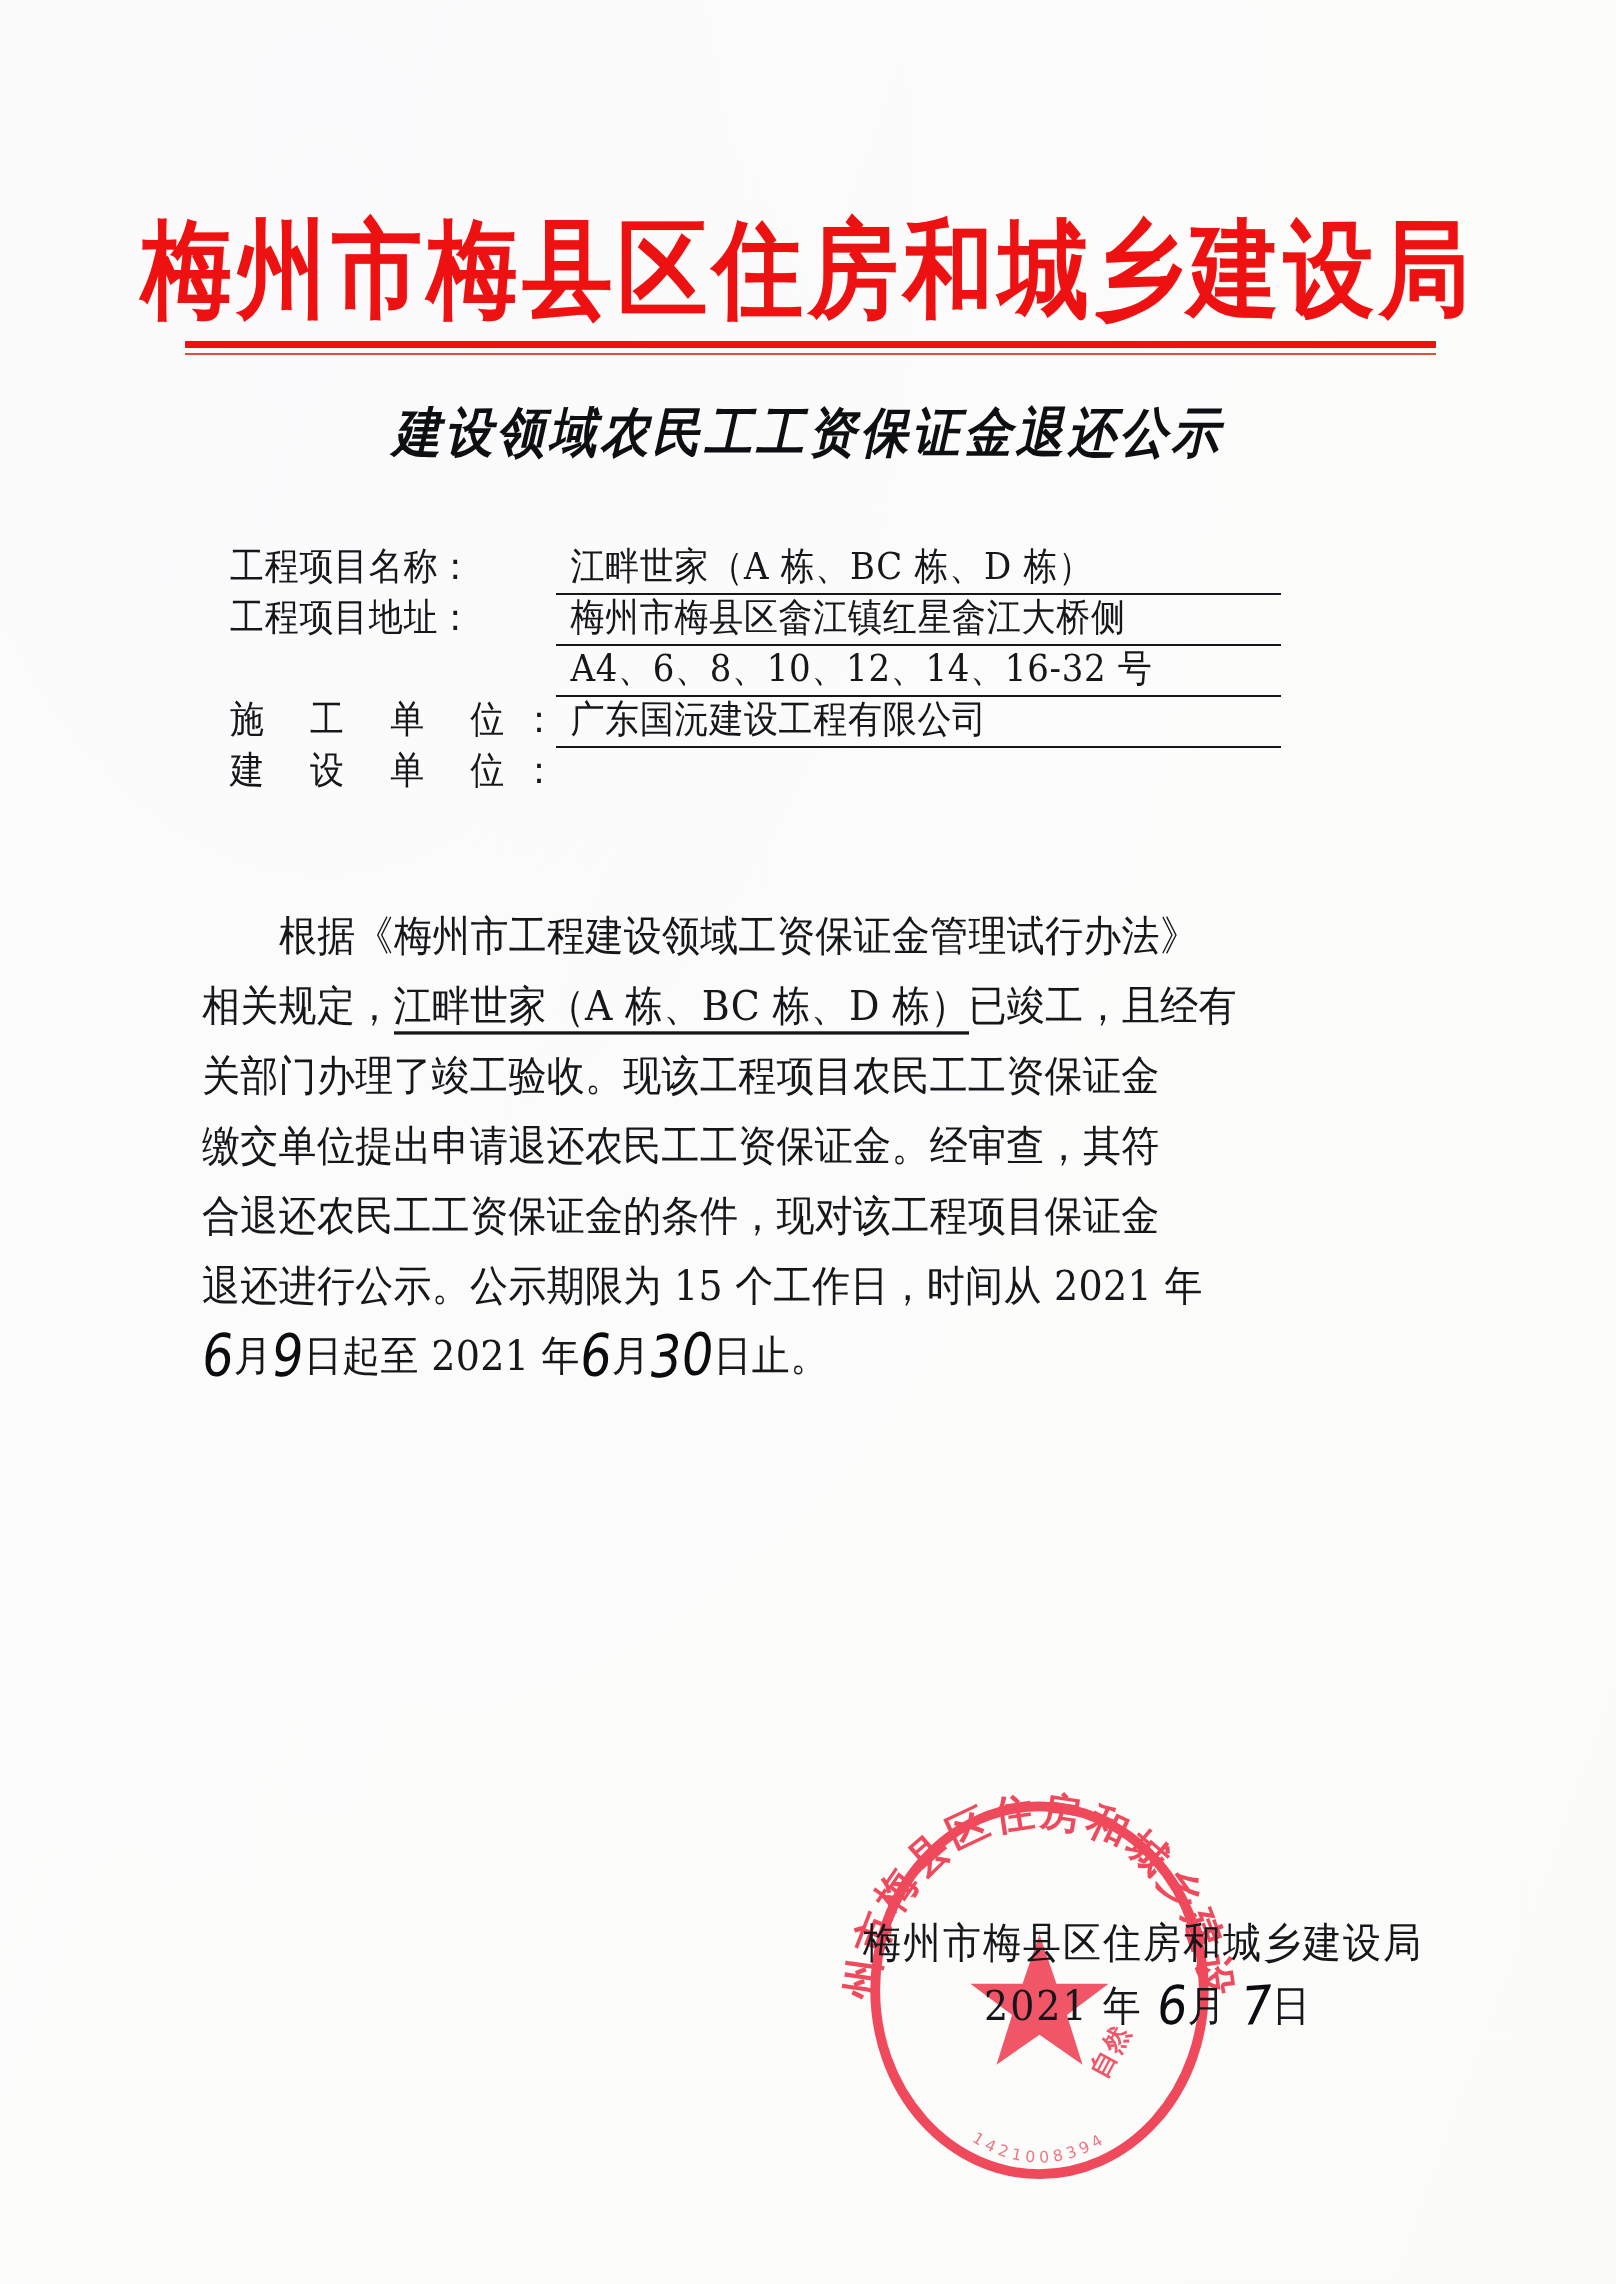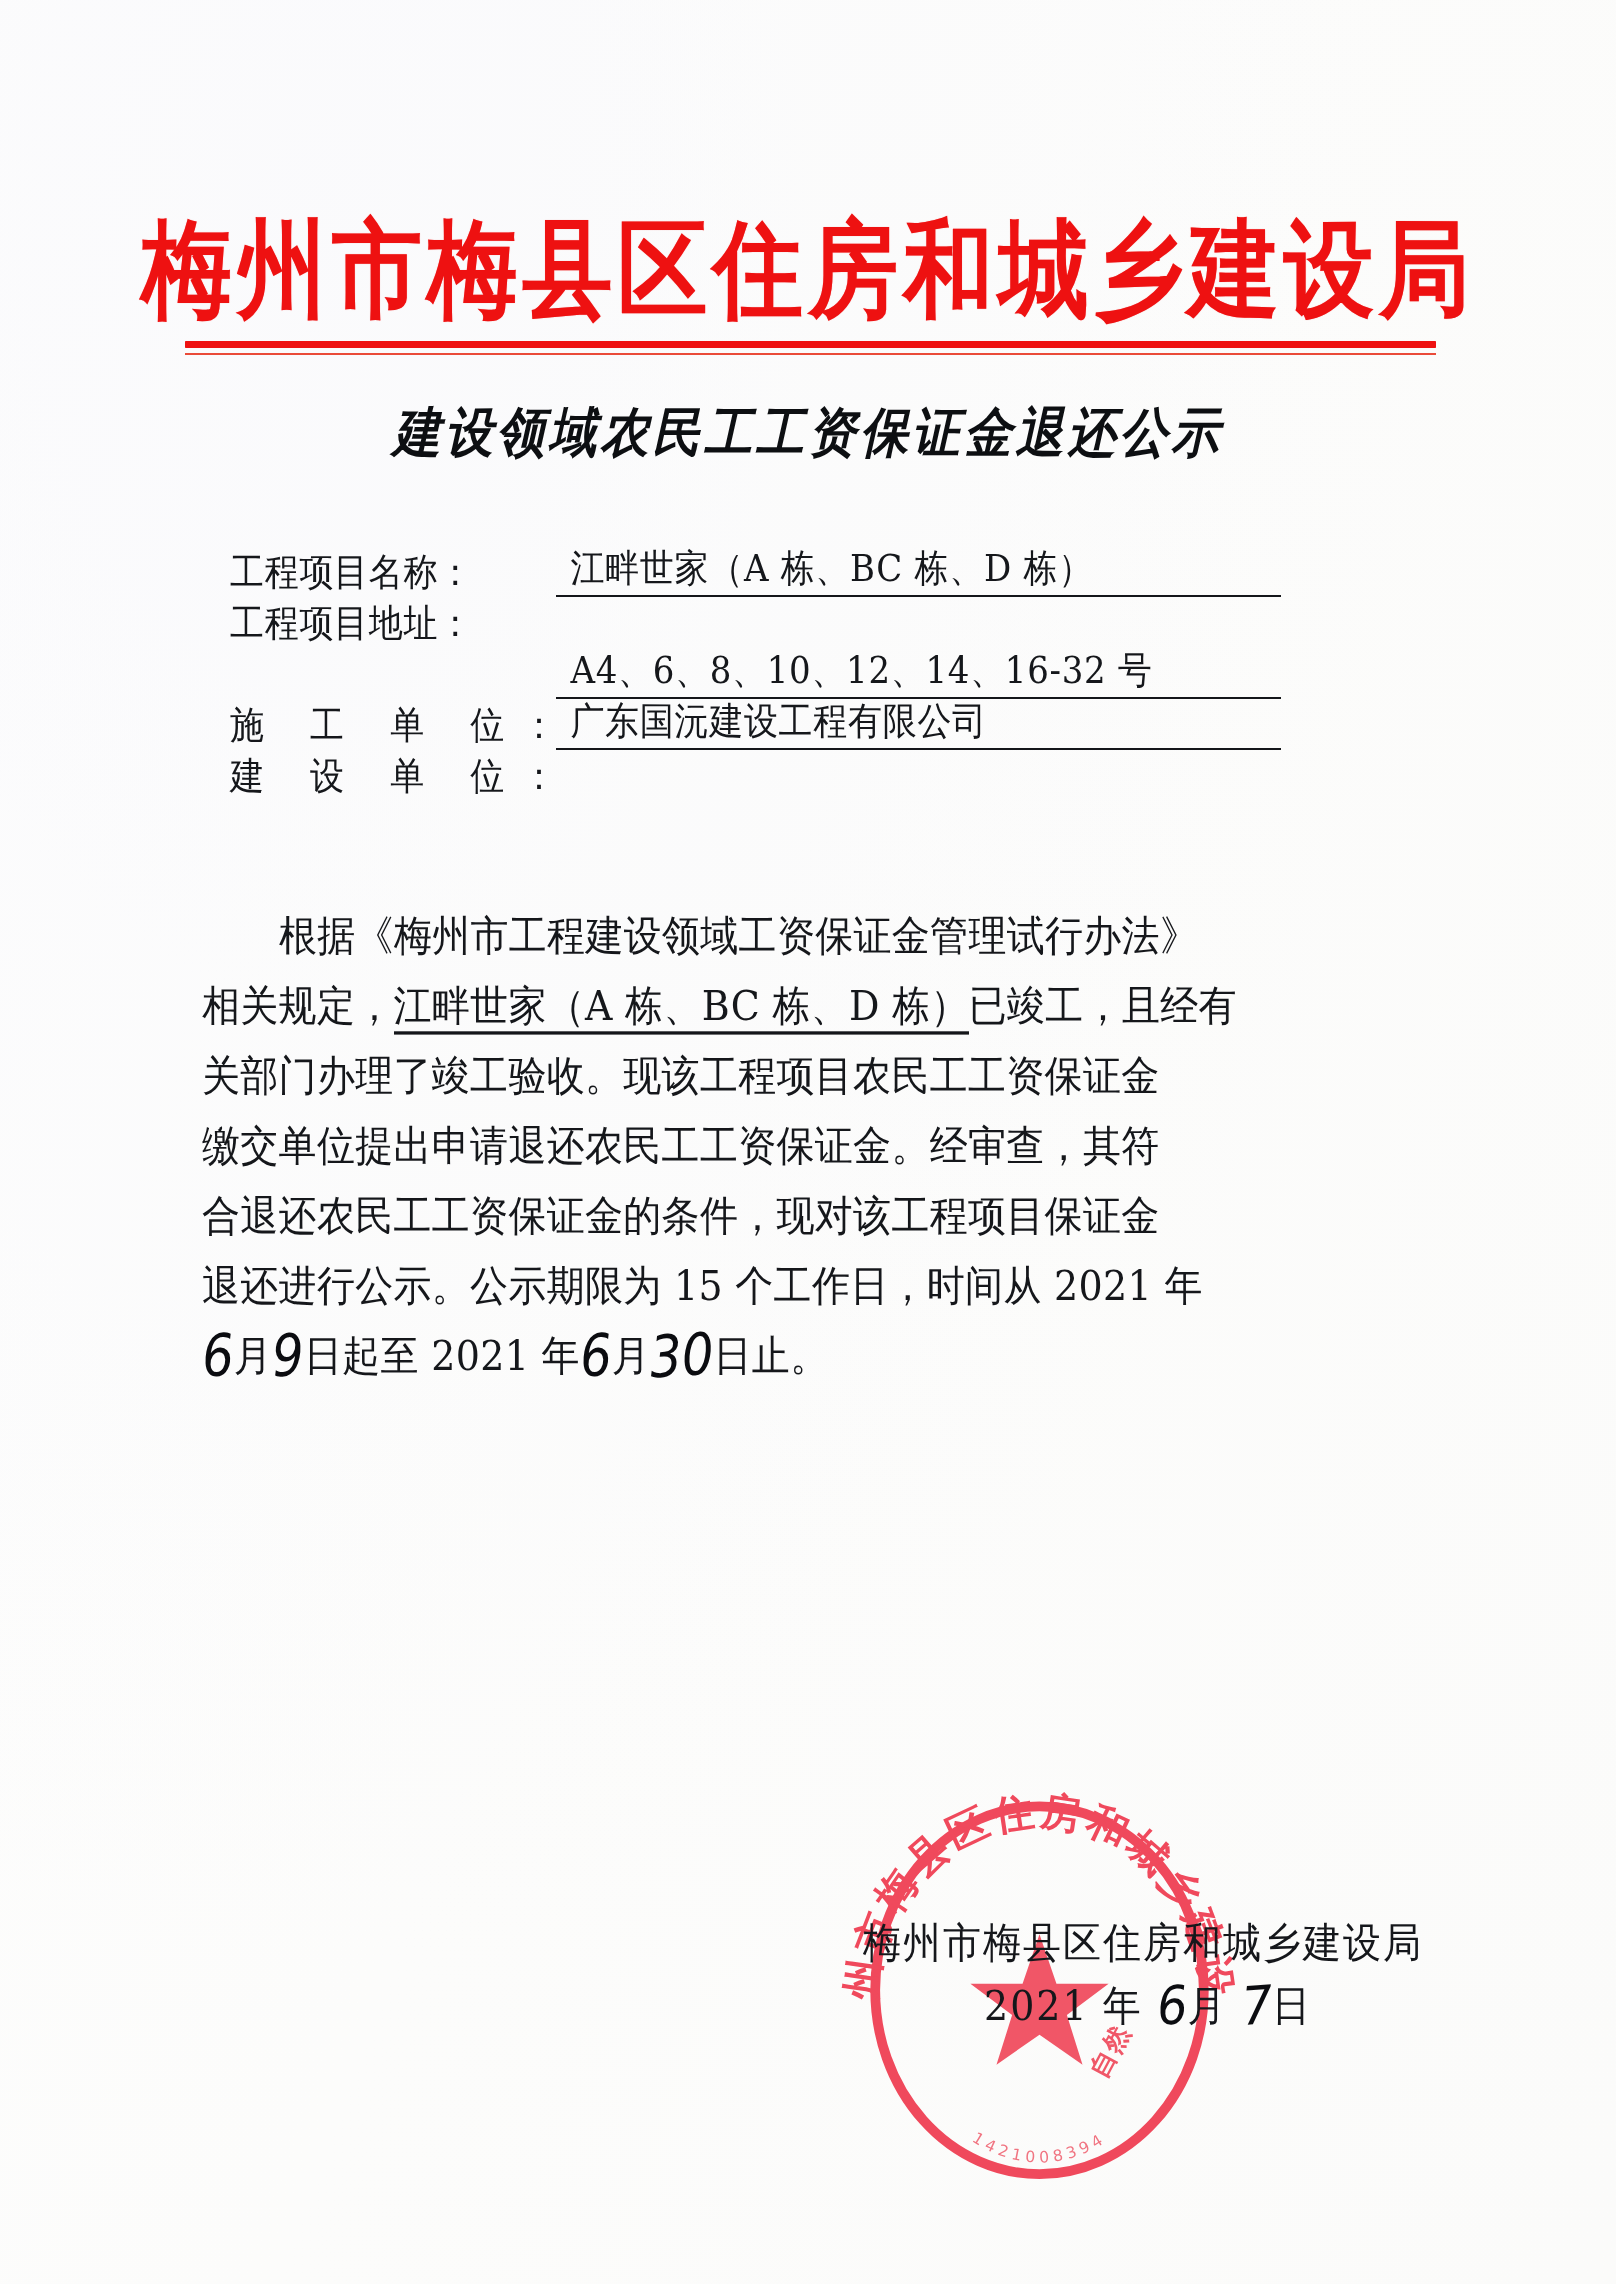--- a/index.html
+++ b/index.html
@@ -97,21 +97,21 @@
   
   .fields {
     position: absolute;
     left: 230px;
     top: 548px;
     width: 1051px;
     z-index: 3;
   }
   .field-row {
     display: flex;
-    align-items: center;
+    align-items: flex-start;
     height: 51px;
   }
   .field-label {
     width: 326px;
     flex: 0 0 326px;
     font-family: "DejaVu Serif", serif;
     font-size: 34px;
     line-height: 40px;
     letter-spacing: 0.7px;
     white-space: nowrap;
@@ -272,20 +272,23 @@
 
     <div class="field-row">
       <div class="field-label">工程项目名称：</div>
       <div class="field-value">
         <span class="inner">江畔世家（A 栋、BC 栋、D 栋）</span>
       </div>
     </div>
 
     <div class="field-row">
       <div class="field-label">工程项目地址：</div>
+      <div class="field-value">
+        <span class="inner">梅州市梅县区畲江镇红星畲江大桥侧</span>
+      </div>
     </div>
 
     <div class="field-row cont">
       <div class="field-label"></div>
       <div class="field-value">
         <span class="inner">A4、6、8、10、12、14、16-32 号</span>
       </div>
     </div>
 
     <div class="field-row">

